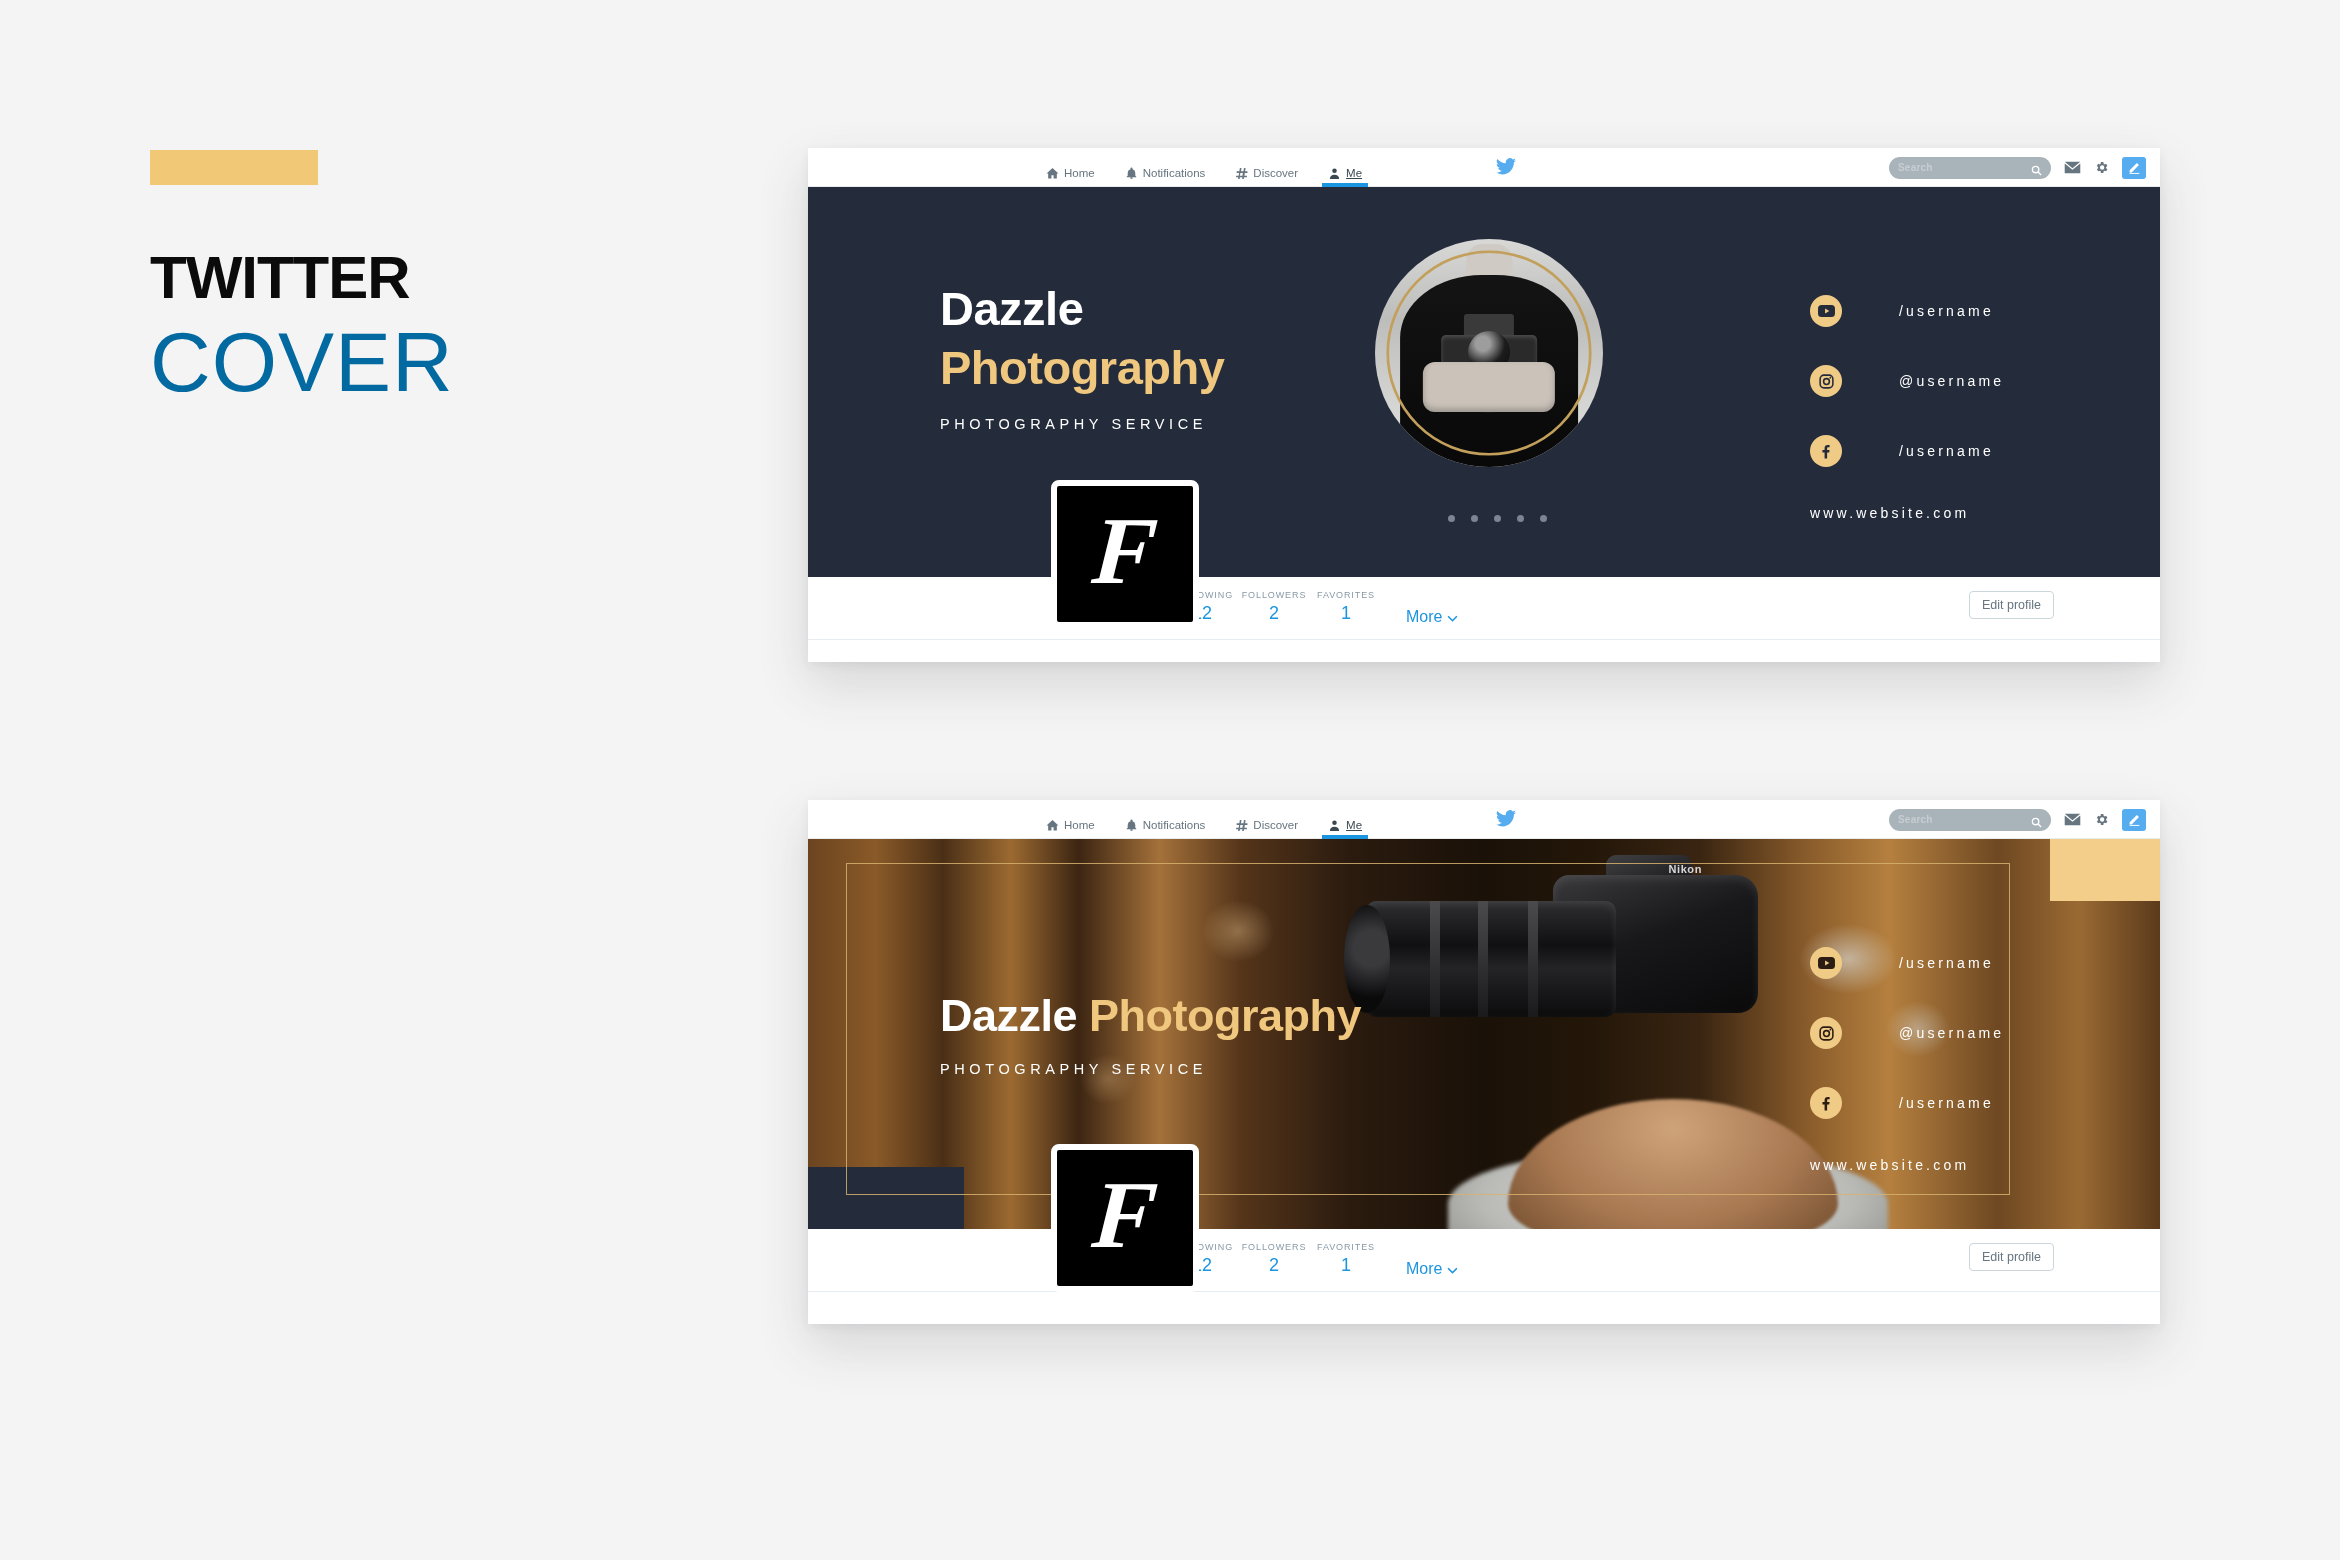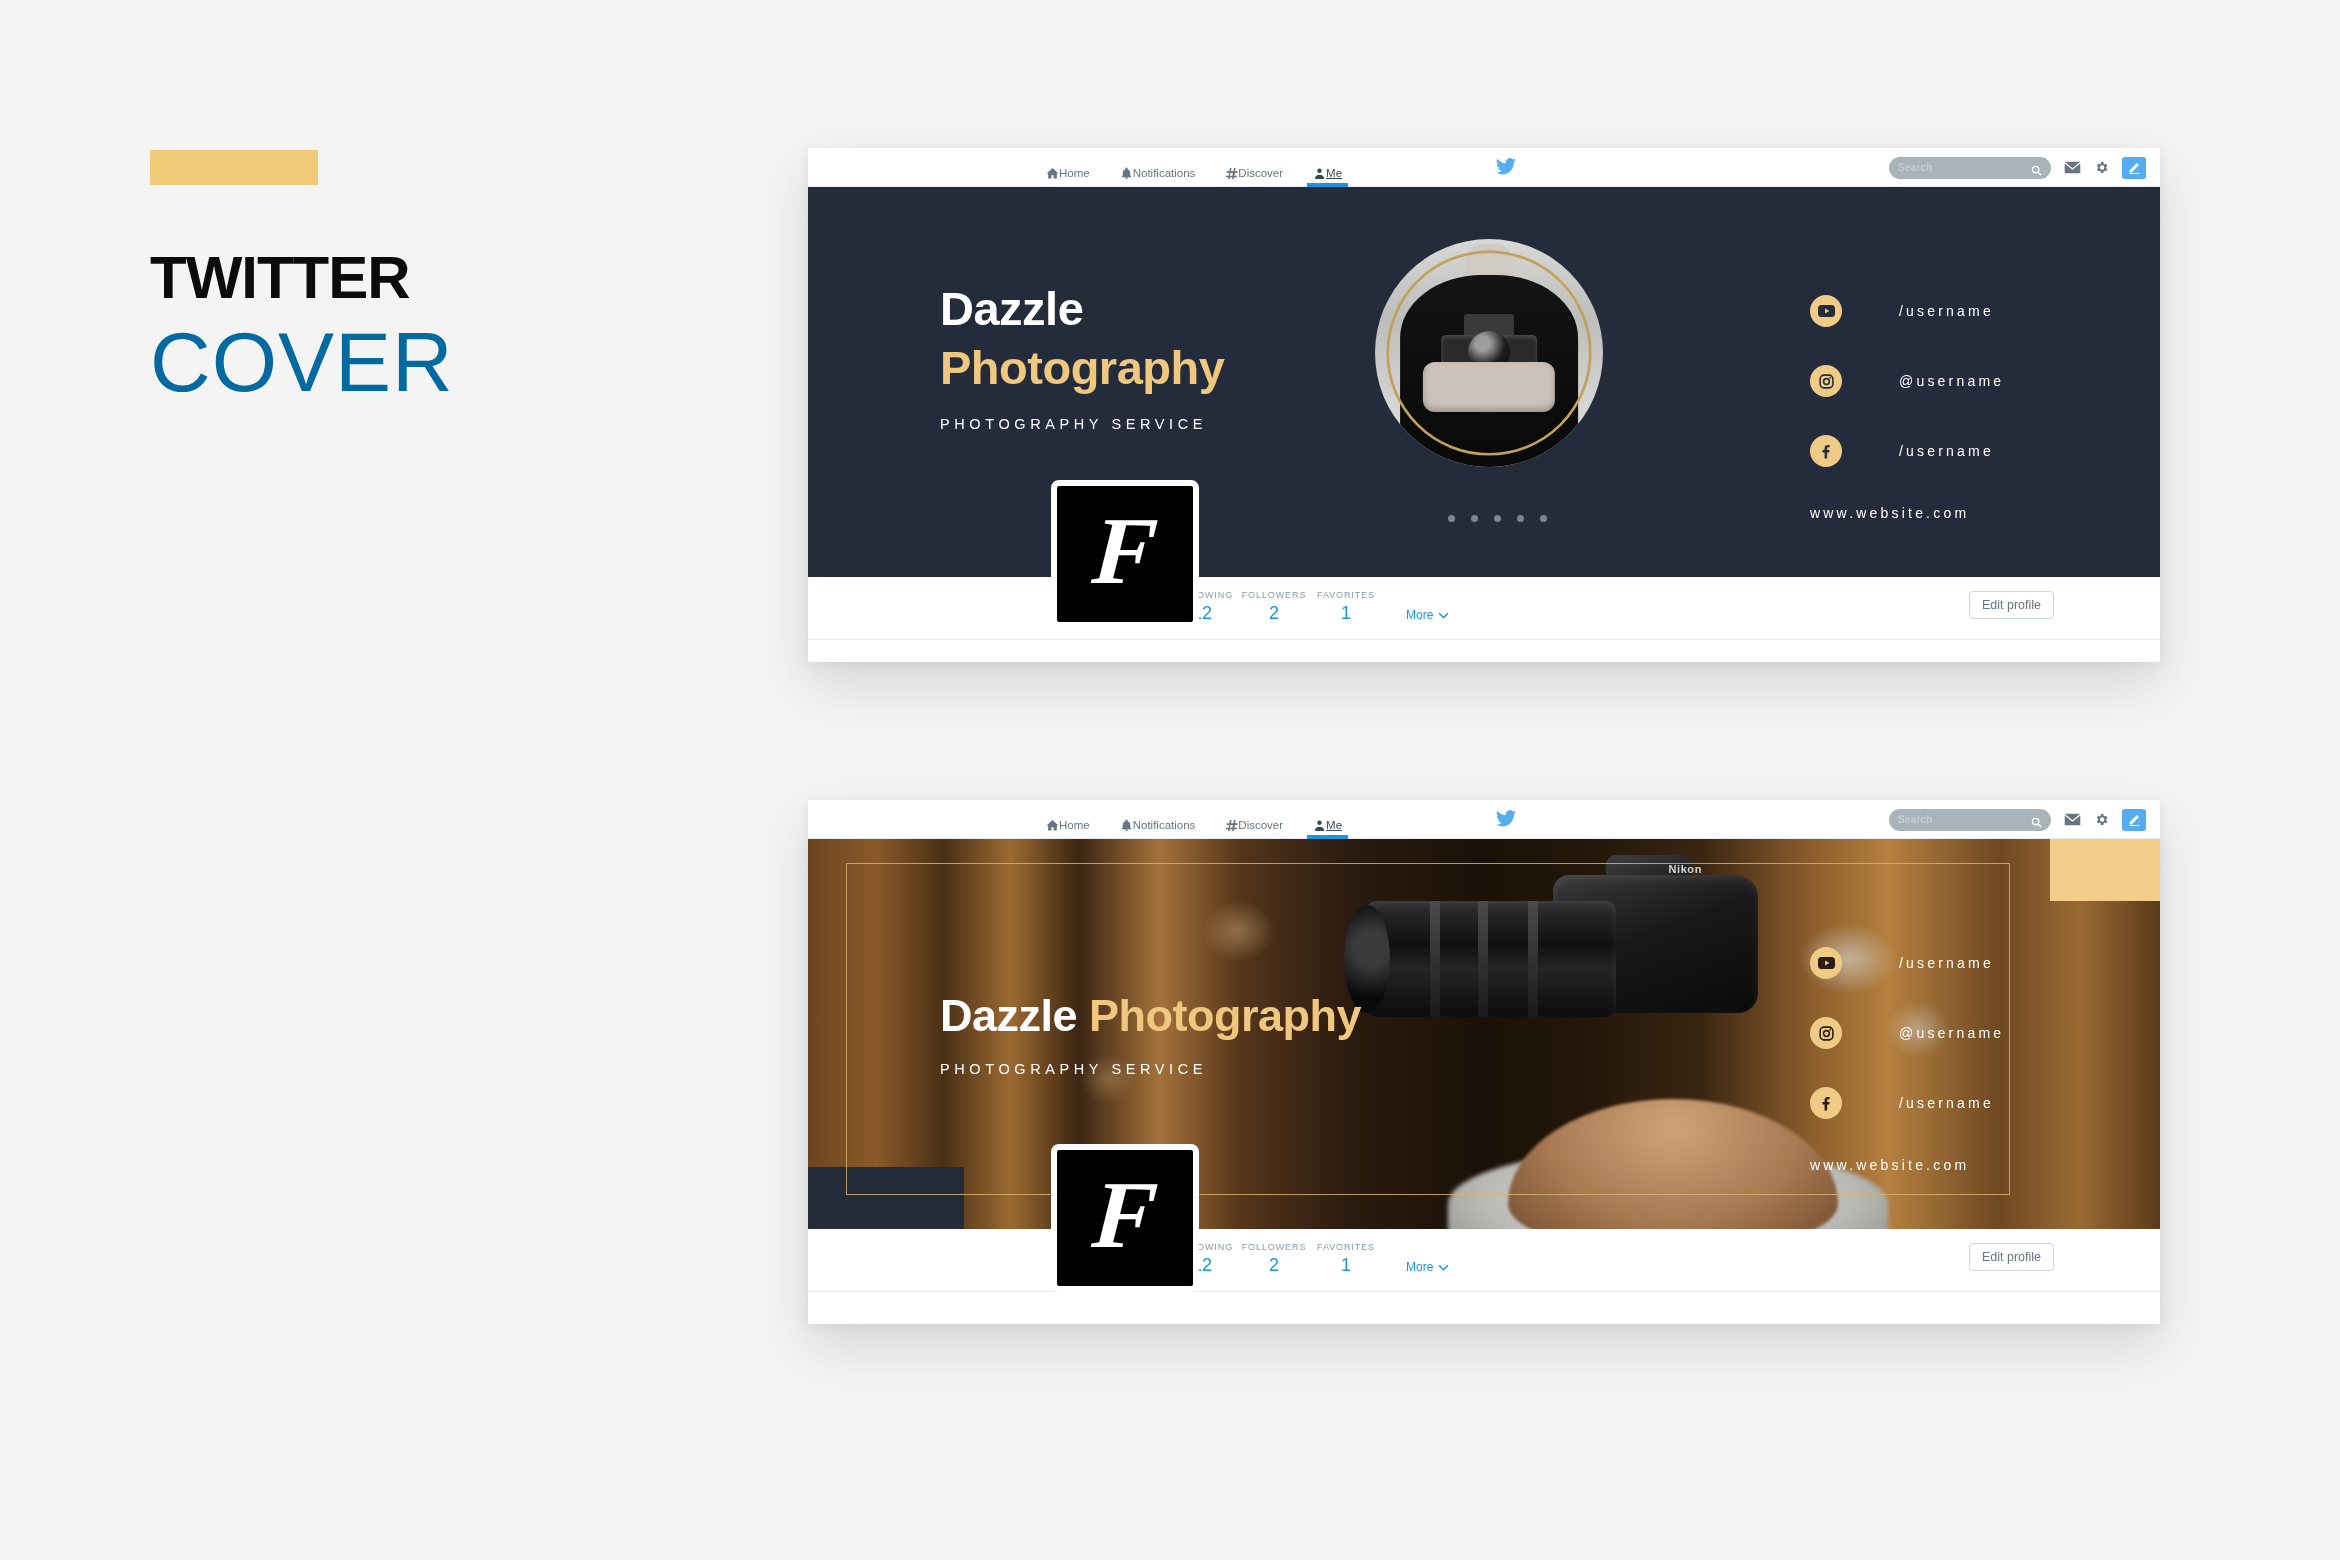--- a/index.html
+++ b/index.html
@@ -52,21 +52,21 @@
     background: #ffffff;
     border-bottom: 1px solid #e9ecef;
     display: flex;
     align-items: center;
   }
   .nav-left {
     display: flex; align-items: flex-end; height: 39px;
     margin-left: 236px; gap: 26px;
   }
   .nav-item {
-    display: flex; align-items: center; 
+    display: flex; align-items: center; gap: 5px;
     height: 27px; position: relative; padding: 0 2px;
     color: #66757f; font-size: 11.5px; white-space: nowrap;
   }
   .nav-item svg { display: block; }
   .nav-item.active { color: #3b4850; text-decoration: underline; }
   .nav-item.active::after {
     content: ""; position: absolute; left: -4px; right: -4px; bottom: 0;
     height: 4px; background: #1b95e0;
   }
   .nav-bird { position: absolute; left: 688px; top: 10px; }
@@ -188,21 +188,21 @@
     width: 72px; text-align: center; padding-top: 13px; position: relative;
   }
   .stat .k { font-size: 9px; color: #8899a6; letter-spacing: .9px; }
   .stat .v { font-size: 18px; color: #1b95e0; margin-top: 3px; font-weight: 400; }
   .stat.active .v { color: #2b3b47; }
   .stat.active::after {
     content: ""; position: absolute; left: 8px; right: 8px; bottom: 8px;
     height: 4px; background: #1b95e0;
   }
   .more {
-    margin-left: 24px; padding-top: 31px; font-size: 12px; color: #1b95e0;
+    margin-left: 24px; padding-top: 31px; font-size: 16px; color: #1b95e0;
     display: flex; align-items: center; gap: 5px;
   }
   .edit-btn {
     position: absolute; right: 106px; top: 14px;
     border: 1px solid #ccd6dd; border-radius: 4px; background: #fff;
     padding: 6px 12px; font-size: 12.5px; color: #66757f;
   }
   .bottom-strip { height: 46px; background: #fff; }
 
   

